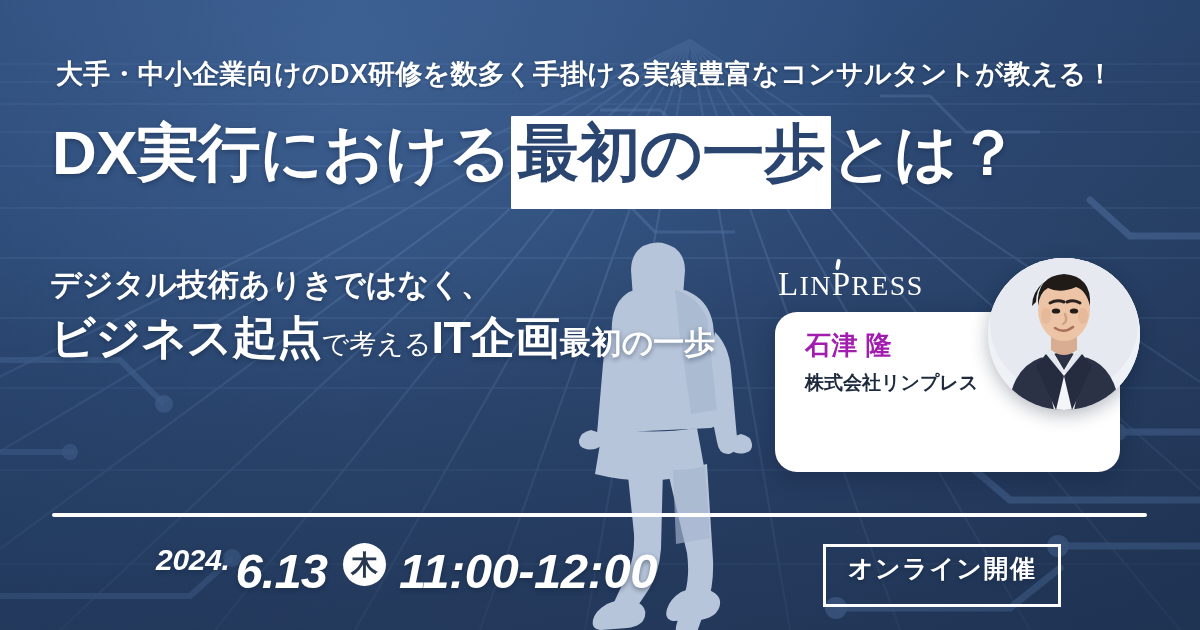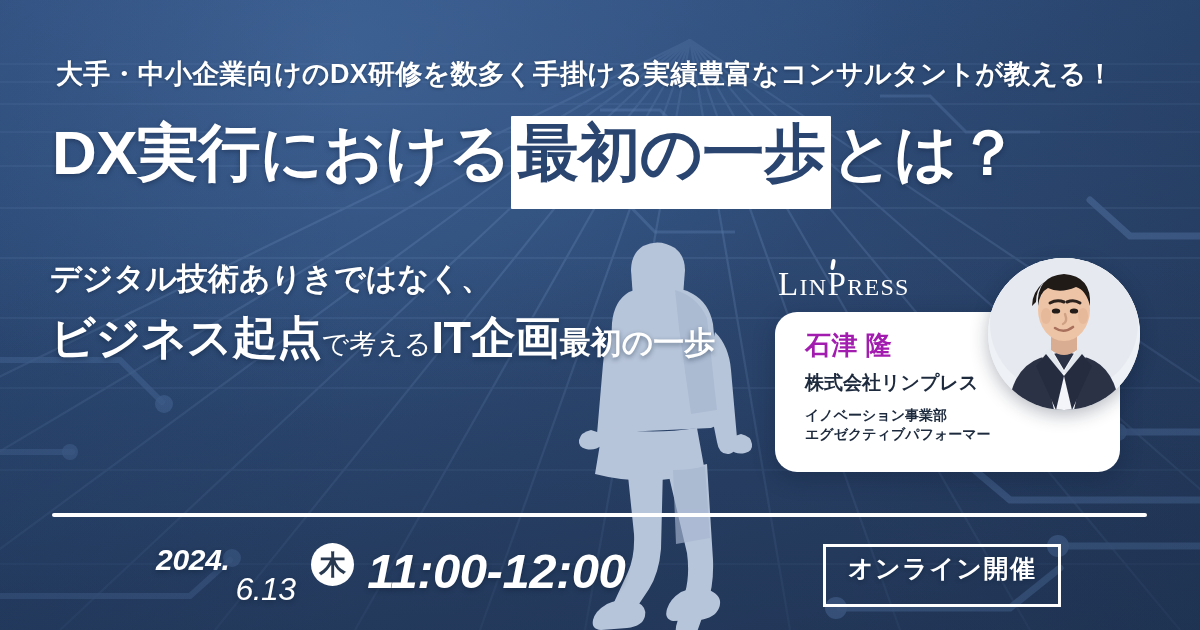--- a/index.html
+++ b/index.html
@@ -72,21 +72,21 @@
   .headline .hl {
     background:#ffffff;
     color:#2b4571;
     padding:2px 6px 22px 6px;
     text-shadow:none;
     border-radius:1px;
   }
 
   .sub1 {
     position:absolute;
-    left:50px; top:258px;
+    left:50px; top:264px;
     font-size:31px;
     font-weight:bold;
     color:#ffffff;
     white-space:nowrap;
     text-shadow:0 1px 4px rgba(14,28,52,0.45);
   }
 
   .sub2 {
     position:absolute;
     left:50px; top:315px;
@@ -105,21 +105,21 @@
     left:778px; top:268px;
     font-family:"Liberation Serif", serif;
     font-size:33px;
     font-weight:normal;
     color:#ffffff;
     letter-spacing:0.04em;
     white-space:nowrap;
     line-height:1;
   }
   .brand .cap   { font-size:33px; }
-  .brand .sc    { font-size:24px; }
+  .brand .sc    { font-size:28px; }
   .brand .pwrap { position:relative; display:inline-block; }
   .brand .pmark {
     position:absolute;
     left:4px; top:-9px;
     width:4px; height:11px;
     background:#ffffff;
     border-radius:2px 2px 40% 40%;
     transform:rotate(10deg);
   }
 
@@ -176,22 +176,22 @@
     display:flex; align-items:flex-start;
     white-space:nowrap;
     color:#ffffff;
     text-shadow:0 2px 5px rgba(14,28,52,0.45);
   }
   .date-year {
     font-size:30px; font-weight:bold; font-style:italic;
     letter-spacing:-0.01em;
   }
   .date-day {
-    font-size:32px; font-weight:normal; font-style:italic;
-    margin-left:6px; letter-spacing:-0.02em;margin-top:28px;
+    font-size:49px; font-weight:bold; font-style:italic;
+    margin-left:6px; letter-spacing:-0.02em;
   }
   .dow-badge {
     width:43px; height:43px;
     border-radius:50%;
     background:#ffffff;
     color:#27384f;
     font-size:27px; font-weight:bold;
     display:flex; align-items:center; justify-content:center;
     margin:0 13px 0 16px;
     text-shadow:none;
@@ -353,24 +353,20 @@
     <span class="big">ビジネス起点</span><span class="small">で考える</span><span class="big">IT企画</span><span class="mid">最初の一歩</span>
   </div>
 
   <div class="brand">
     <span class="cap">L</span><span class="sc">IN</span><span class="pwrap"><span class="pmark"></span><span class="cap">P</span></span><span class="sc">RESS</span>
   </div>
 
   <div class="speaker-card">
     <div class="speaker-name">石津 隆</div>
     <div class="speaker-company">株式会社リンプレス</div>
-    <div class="speaker-role">
-      <div>イノベーション事業部</div>
-      <div>エグゼクティブパフォーマー</div>
-    </div>
   </div>
 
   <div class="portrait">
     <svg viewBox="0 0 152 152" aria-hidden="true">
       <rect x="0" y="0" width="152" height="152" fill="#eef1f5"></rect>
 
       <ellipse cx="76" cy="66" rx="74" ry="70" fill="#e6eaf0"></ellipse>
 
       <path d="M20 152 q4 -42 32 -52 l24 -7 l24 7 q28 10 32 52 z" fill="#2b3246"></path>
 

